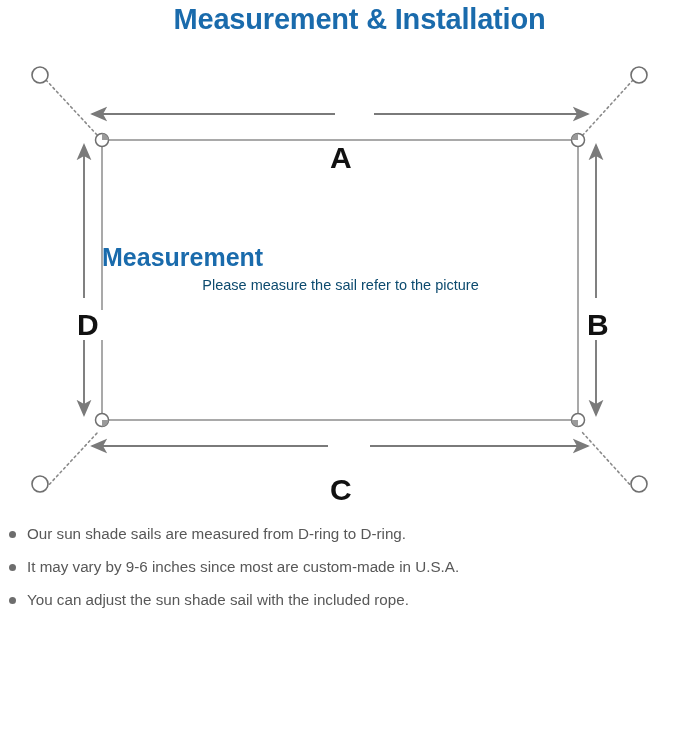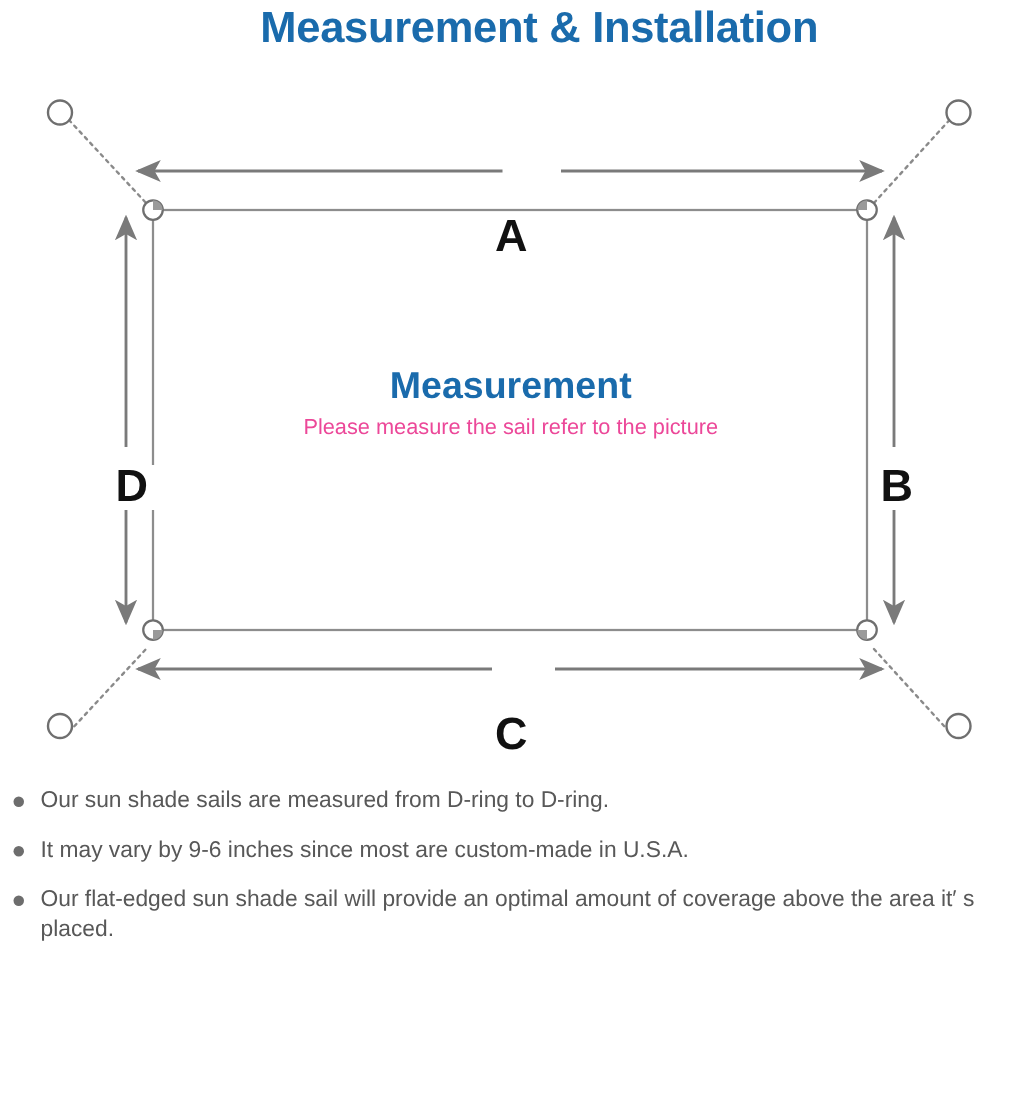--- a/index.html
+++ b/index.html
@@ -58,34 +58,34 @@
   #dim-a { left: 323px; top: 95px; }
   #dim-c { left: 323px; top: 427px; }
   #dim-b { left: 580px; top: 262px; }
   #dim-d { left: 70px;  top: 262px; }
 
   #center-heading {
     position: absolute;
     left: 102px;
     top: 196px;
     width: 477px;
-    text-align: center;
+    text-align: left;
     font-size: 25px;
     font-weight: bold;
     color: #1a6bac;
     line-height: 1.1;
   }
   #center-subtext {
     position: absolute;
     left: 102px;
     top: 229px;
     width: 477px;
     text-align: center;
     font-size: 14.5px;
-    color: #ec4899;
+    color: #0c4a6e;
     line-height: 1.2;
   }
 
   
   #notes {
     position: absolute;
     left: 0;
     top: 524px;
     width: 679px;
   }
@@ -187,15 +187,15 @@
   <div class="note-item">
     <span class="note-bullet"></span>
     <span>Our sun shade sails are measured from D-ring to D-ring.</span>
   </div>
   <div class="note-item">
     <span class="note-bullet"></span>
     <span>It may vary by 9-6 inches since most are custom-made in U.S.A.</span>
   </div>
   <div class="note-item">
     <span class="note-bullet"></span>
-    <span>Our flat-edged sun shade sail will provide an optimal amount of coverage above the area it′ s placed.</span>
+    <span>You can adjust the sun shade sail with the included rope.</span>
   </div>
 </div>
 
 </body></html>

